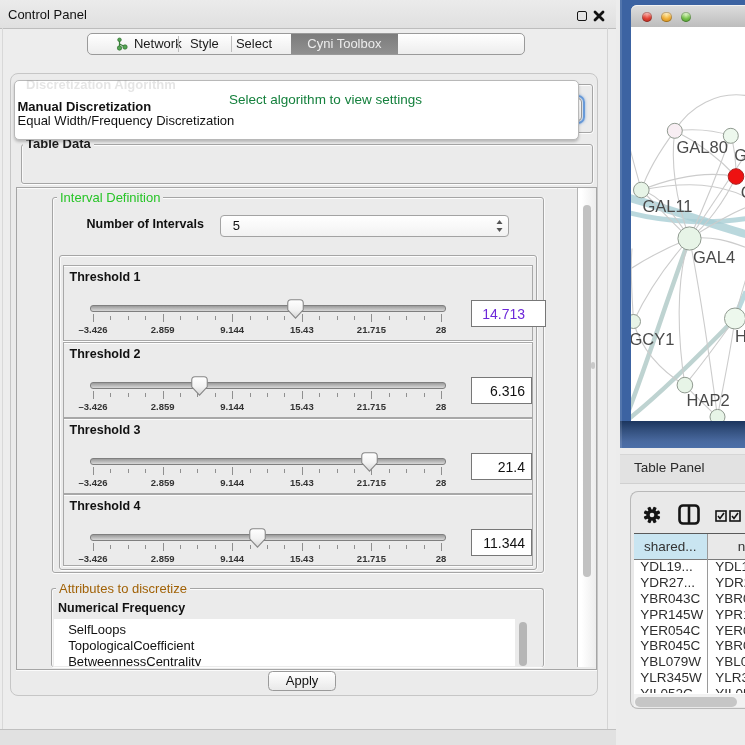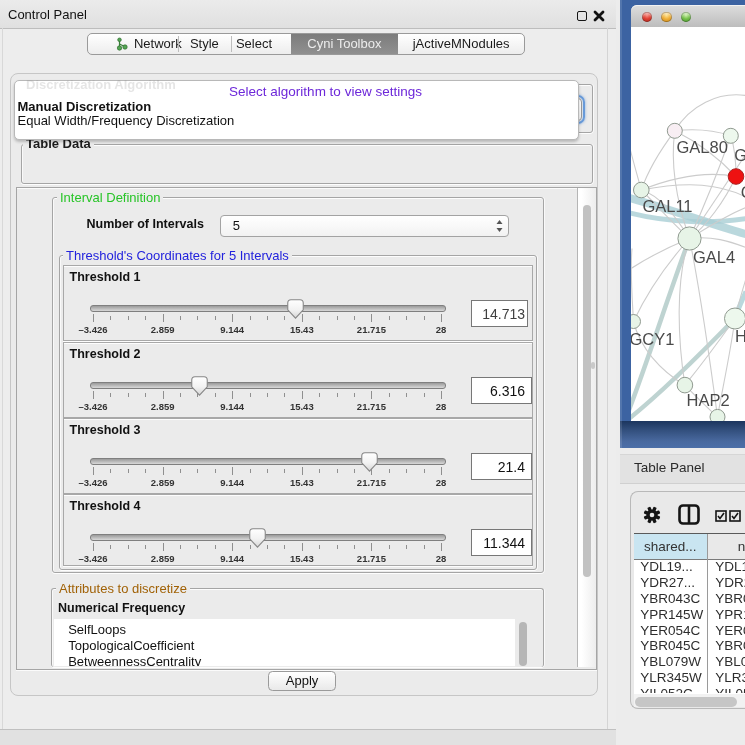--- a/index.html
+++ b/index.html
@@ -37,21 +37,20 @@
           <line x1="3.5" y1="7" x2="8.5" y2="9.5" stroke="#3b7d3b" stroke-width="1.2"></line>
           <circle cx="3.5" cy="2.8" r="1.8" fill="#55a555" stroke="#2c6e2c" stroke-width="0.7"></circle>
           <circle cx="9" cy="10" r="2.2" fill="#55a555" stroke="#2c6e2c" stroke-width="0.7"></circle>
           <circle cx="3.5" cy="11" r="2.2" fill="#55a555" stroke="#2c6e2c" stroke-width="0.7"></circle>
         </svg>Network</div>
   <div class="abs" style="left:90px;top:2px;bottom:2px;width:1px;background:#bdbdbd;"></div>
   <div class="seg" style="left:90px;width:53.2px;">Style</div>
   <div class="abs" style="left:143.2px;top:2px;bottom:2px;width:1px;background:#bdbdbd;"></div>
   <div class="seg" style="left:143.2px;width:46px;">Select</div>
   <div class="seg" style="left:202.9px;width:107.4px;background:linear-gradient(#7c7c7c,#909090);color:#ececec;">Cyni Toolbox</div>
-  <div class="seg" style="left:310.3px;width:126.1px;">jActiveMNodules</div>
 </div>
 
 <div class="abs" style="left:9.5px;top:73px;width:586.5px;height:620.5px;border:1px solid #c6c6c6;border-radius:8px;background:#ebebeb;"></div>
 
 <div class="grp" style="left:20.8px;top:83.5px;width:570px;height:47px;"></div>
 
 <div class="abs" style="left:28.3px;top:97.5px;width:552px;height:21px;border:1px solid #9a9a9a;border-radius:4px;background:linear-gradient(#ffffff,#f1f1f1);"></div>
     <div class="abs" style="left:25.3px;top:94.5px;width:556px;height:25px;border:2.5px solid rgba(90,145,215,0.9);border-radius:7px;box-shadow:0 0 3px rgba(90,145,215,0.7), inset 0 0 2px rgba(90,145,215,0.5);"></div>
     <svg class="abs" style="left:571px;top:101px;" width="9" height="14" viewBox="0 0 9 14">
       <path d="M4.5 1 L7.5 5 H1.5 Z" fill="#555"></path>
@@ -73,21 +72,20 @@
 <div class="abs" style="left:86.5px;top:217px;font-size:12.5px;font-weight:bold;color:#111;">Number of Intervals</div>
 <div class="abs" style="left:219.7px;top:214.5px;width:287.3px;height:20px;border:1px solid #a3a3a3;border-radius:4px;background:linear-gradient(#ffffff,#f2f2f2);">
   <div class="abs" style="left:12px;top:0;height:20px;line-height:20.5px;font-size:13px;color:#111;">5</div>
   <svg class="abs" style="right:4px;top:3px;" width="9" height="14" viewBox="0 0 9 14">
         <path d="M4.5 1 L7.5 5 H1.5 Z" fill="#555"></path>
         <path d="M4.5 13 L7.5 9 H1.5 Z" fill="#555"></path>
       </svg>
 </div>
 
 <div class="grp" style="left:58.5px;top:254.8px;width:476px;height:313px;"></div>
-<div class="grptitle" style="left:63px;top:248.5px;font-size:13px;color:#2222dd;">Threshold's Coordinates for 5 Intervals</div>
 
 <div class="abs" style="left:62.8px;top:265.0px;width:468px;height:73.5px;border:1px solid #a8a8a8;background:#ebebeb;box-shadow:inset 0 1px 0 rgba(255,255,255,0.9), 0 1px 0 rgba(255,255,255,0.9);"></div>
 <div class="abs" style="left:69.6px;top:269.5px;font-size:12.5px;font-weight:bold;color:#111;">Threshold 1</div>
 <div class="abs" style="left:90.0px;top:305.3px;width:354.0px;height:4.5px;border:1px solid #7f7f7f;border-radius:3px;background:linear-gradient(#9a9a9a,#d8d8d8);"></div>
 <div class="tickv" style="left:93.0px;top:314.0px;height:7.5px;"></div>
 <div class="tickv" style="left:110.4px;top:315.5px;height:4.5px;"></div>
 <div class="tickv" style="left:127.8px;top:315.5px;height:4.5px;"></div>
 <div class="tickv" style="left:145.2px;top:315.5px;height:4.5px;"></div>
 <div class="tickv" style="left:162.6px;top:314.0px;height:7.5px;"></div>
 <div class="tickv" style="left:180.0px;top:315.5px;height:4.5px;"></div>
@@ -115,21 +113,21 @@
 <svg class="abs" style="left:286.5px;top:298.5px;" width="17" height="20" viewBox="0 0 17 20">
       <defs>
         <linearGradient id="thg265" x1="0" y1="0" x2="0" y2="1">
           <stop offset="0" stop-color="#ffffff"></stop>
           <stop offset="0.55" stop-color="#f2f2f2"></stop>
           <stop offset="1" stop-color="#d6d6d6"></stop>
         </linearGradient>
       </defs>
       <path d="M4 0.75 H13 Q16.25 0.75 16.25 4 V10.8 L8.5 19.2 L0.75 10.8 V4 Q0.75 0.75 4 0.75 Z" fill="url(#thg265)" stroke="#878787" stroke-width="1.1"></path>
     </svg>
-<div class="abs" style="left:471px;top:299.5px;width:53px;height:25.5px;background:#fff;border:1px solid #777;font-size:14px;color:#404040;text-align:right;line-height:26px;padding-right:2px;">14.713</div>
+<div class="abs" style="left:471px;top:299.5px;width:53px;height:25.5px;background:#fff;border:1px solid #777;font-size:14px;color:#6d28d9;text-align:right;line-height:26px;padding-right:20px;">14.713</div>
 <div class="abs" style="left:62.8px;top:342.0px;width:468px;height:73.5px;border:1px solid #a8a8a8;background:#ebebeb;box-shadow:inset 0 1px 0 rgba(255,255,255,0.9), 0 1px 0 rgba(255,255,255,0.9);"></div>
 <div class="abs" style="left:69.6px;top:346.5px;font-size:12.5px;font-weight:bold;color:#111;">Threshold 2</div>
 <div class="abs" style="left:90.0px;top:382.3px;width:354.0px;height:4.5px;border:1px solid #7f7f7f;border-radius:3px;background:linear-gradient(#9a9a9a,#d8d8d8);"></div>
 <div class="tickv" style="left:93.0px;top:391.0px;height:7.5px;"></div>
 <div class="tickv" style="left:110.4px;top:392.5px;height:4.5px;"></div>
 <div class="tickv" style="left:127.8px;top:392.5px;height:4.5px;"></div>
 <div class="tickv" style="left:145.2px;top:392.5px;height:4.5px;"></div>
 <div class="tickv" style="left:162.6px;top:391.0px;height:7.5px;"></div>
 <div class="tickv" style="left:180.0px;top:392.5px;height:4.5px;"></div>
 <div class="tickv" style="left:197.4px;top:392.5px;height:4.5px;"></div>
@@ -253,21 +251,21 @@
 <div class="abs" style="left:54px;top:619.3px;width:461px;height:46.4px;background:#ffffff;overflow:hidden;">
   <div style="padding:3px 0 0 14.2px;font-size:13px;color:#111;line-height:15.9px;">SelfLoops<br>TopologicalCoefficient<br>BetweennessCentrality</div>
 </div>
 <div class="abs" style="left:518.5px;top:621.5px;width:8.5px;height:44px;border-radius:4.5px;background:#b6b6b6;"></div>
 
 <div class="abs" style="left:268.3px;top:671.2px;width:65.5px;height:17.5px;border:1px solid #9a9a9a;border-radius:4.5px;background:linear-gradient(#ffffff,#e9e9e9);text-align:center;line-height:18px;font-size:13px;color:#111;">Apply</div>
 
 
 <div class="abs" style="left:13.5px;top:79.5px;width:563.5px;height:58.5px;background:#ffffff;border:1px solid #b8b8b8;border-radius:5px;box-shadow:0 2px 3px rgba(0,0,0,0.22);"></div>
 <div class="abs" style="left:26px;top:77px;font-size:13px;font-weight:bold;color:rgba(145,145,145,0.24);">Discretization Algorithm</div>
-<div class="abs" style="left:13.5px;top:84px;width:624px;text-align:center;font-size:13.5px;color:#6d28d9;">Select algorithm to view settings</div>
+<div class="abs" style="left:13.5px;top:92px;width:624px;text-align:center;font-size:13.5px;color:#15803d;">Select algorithm to view settings</div>
 <div class="abs" style="left:17.5px;top:98.5px;font-size:13px;font-weight:bold;color:#111;">Manual Discretization</div>
 <div class="abs" style="left:17.5px;top:112.5px;font-size:13px;color:#111;">Equal Width/Frequency Discretization</div>
 
 <div class="abs" style="left:591px;top:362px;width:4px;height:7px;background:#c9c9c9;border-radius:2px;"></div>
 
 <div class="abs" style="left:616px;top:0;width:129px;height:745px;background:#ececec;"></div>
 <div class="abs" style="left:620px;top:0;width:125px;height:448px;background:#3c63a2;"></div>
 <div class="abs" style="left:620px;top:421px;width:125px;height:27px;background:linear-gradient(#1c355e 0%,#33507e 35%,#49699f 75%,#4c6fa8 100%);"></div>
 <div class="abs" style="left:620px;top:0;width:2px;height:448px;background:rgba(255,255,255,0.12);"></div>
 <div class="abs" style="left:631px;top:5px;width:114px;height:21.5px;border-radius:6px 0 0 0;background:linear-gradient(#dedede,#bdbdbd);border-bottom:1px solid #8f8f8f;box-shadow:inset 0 1px 0 #f2f2f2;"></div>

